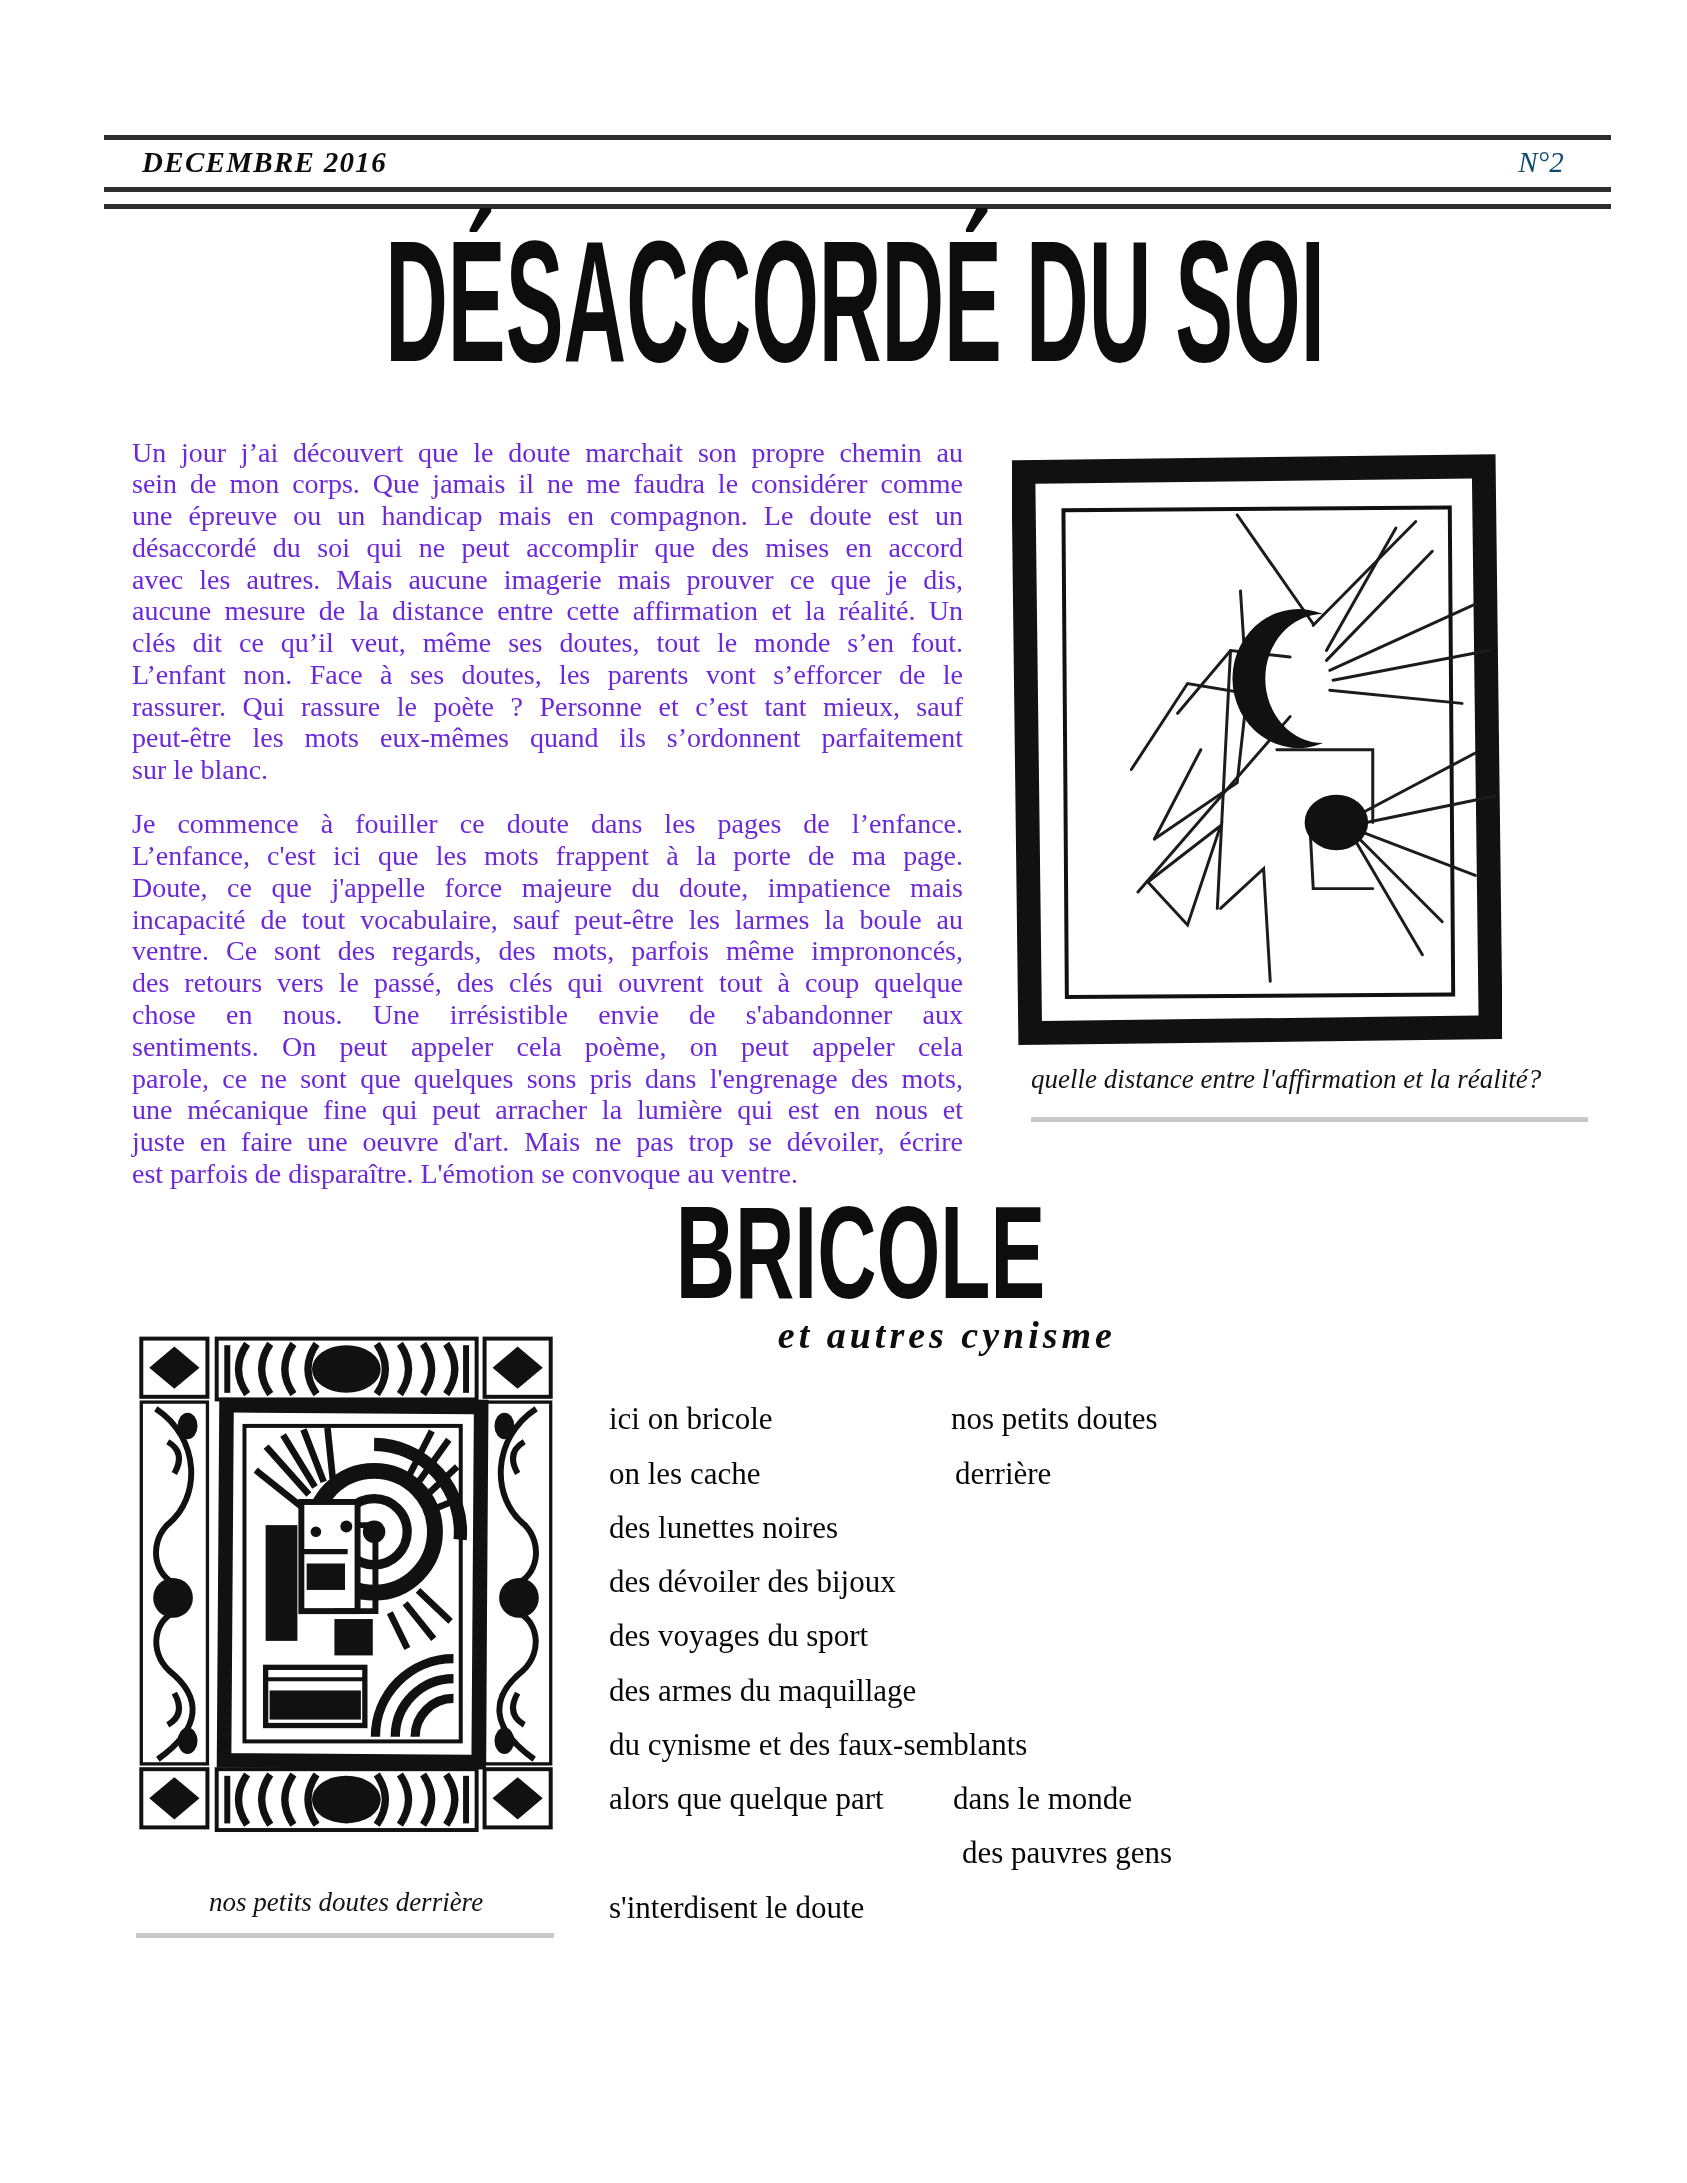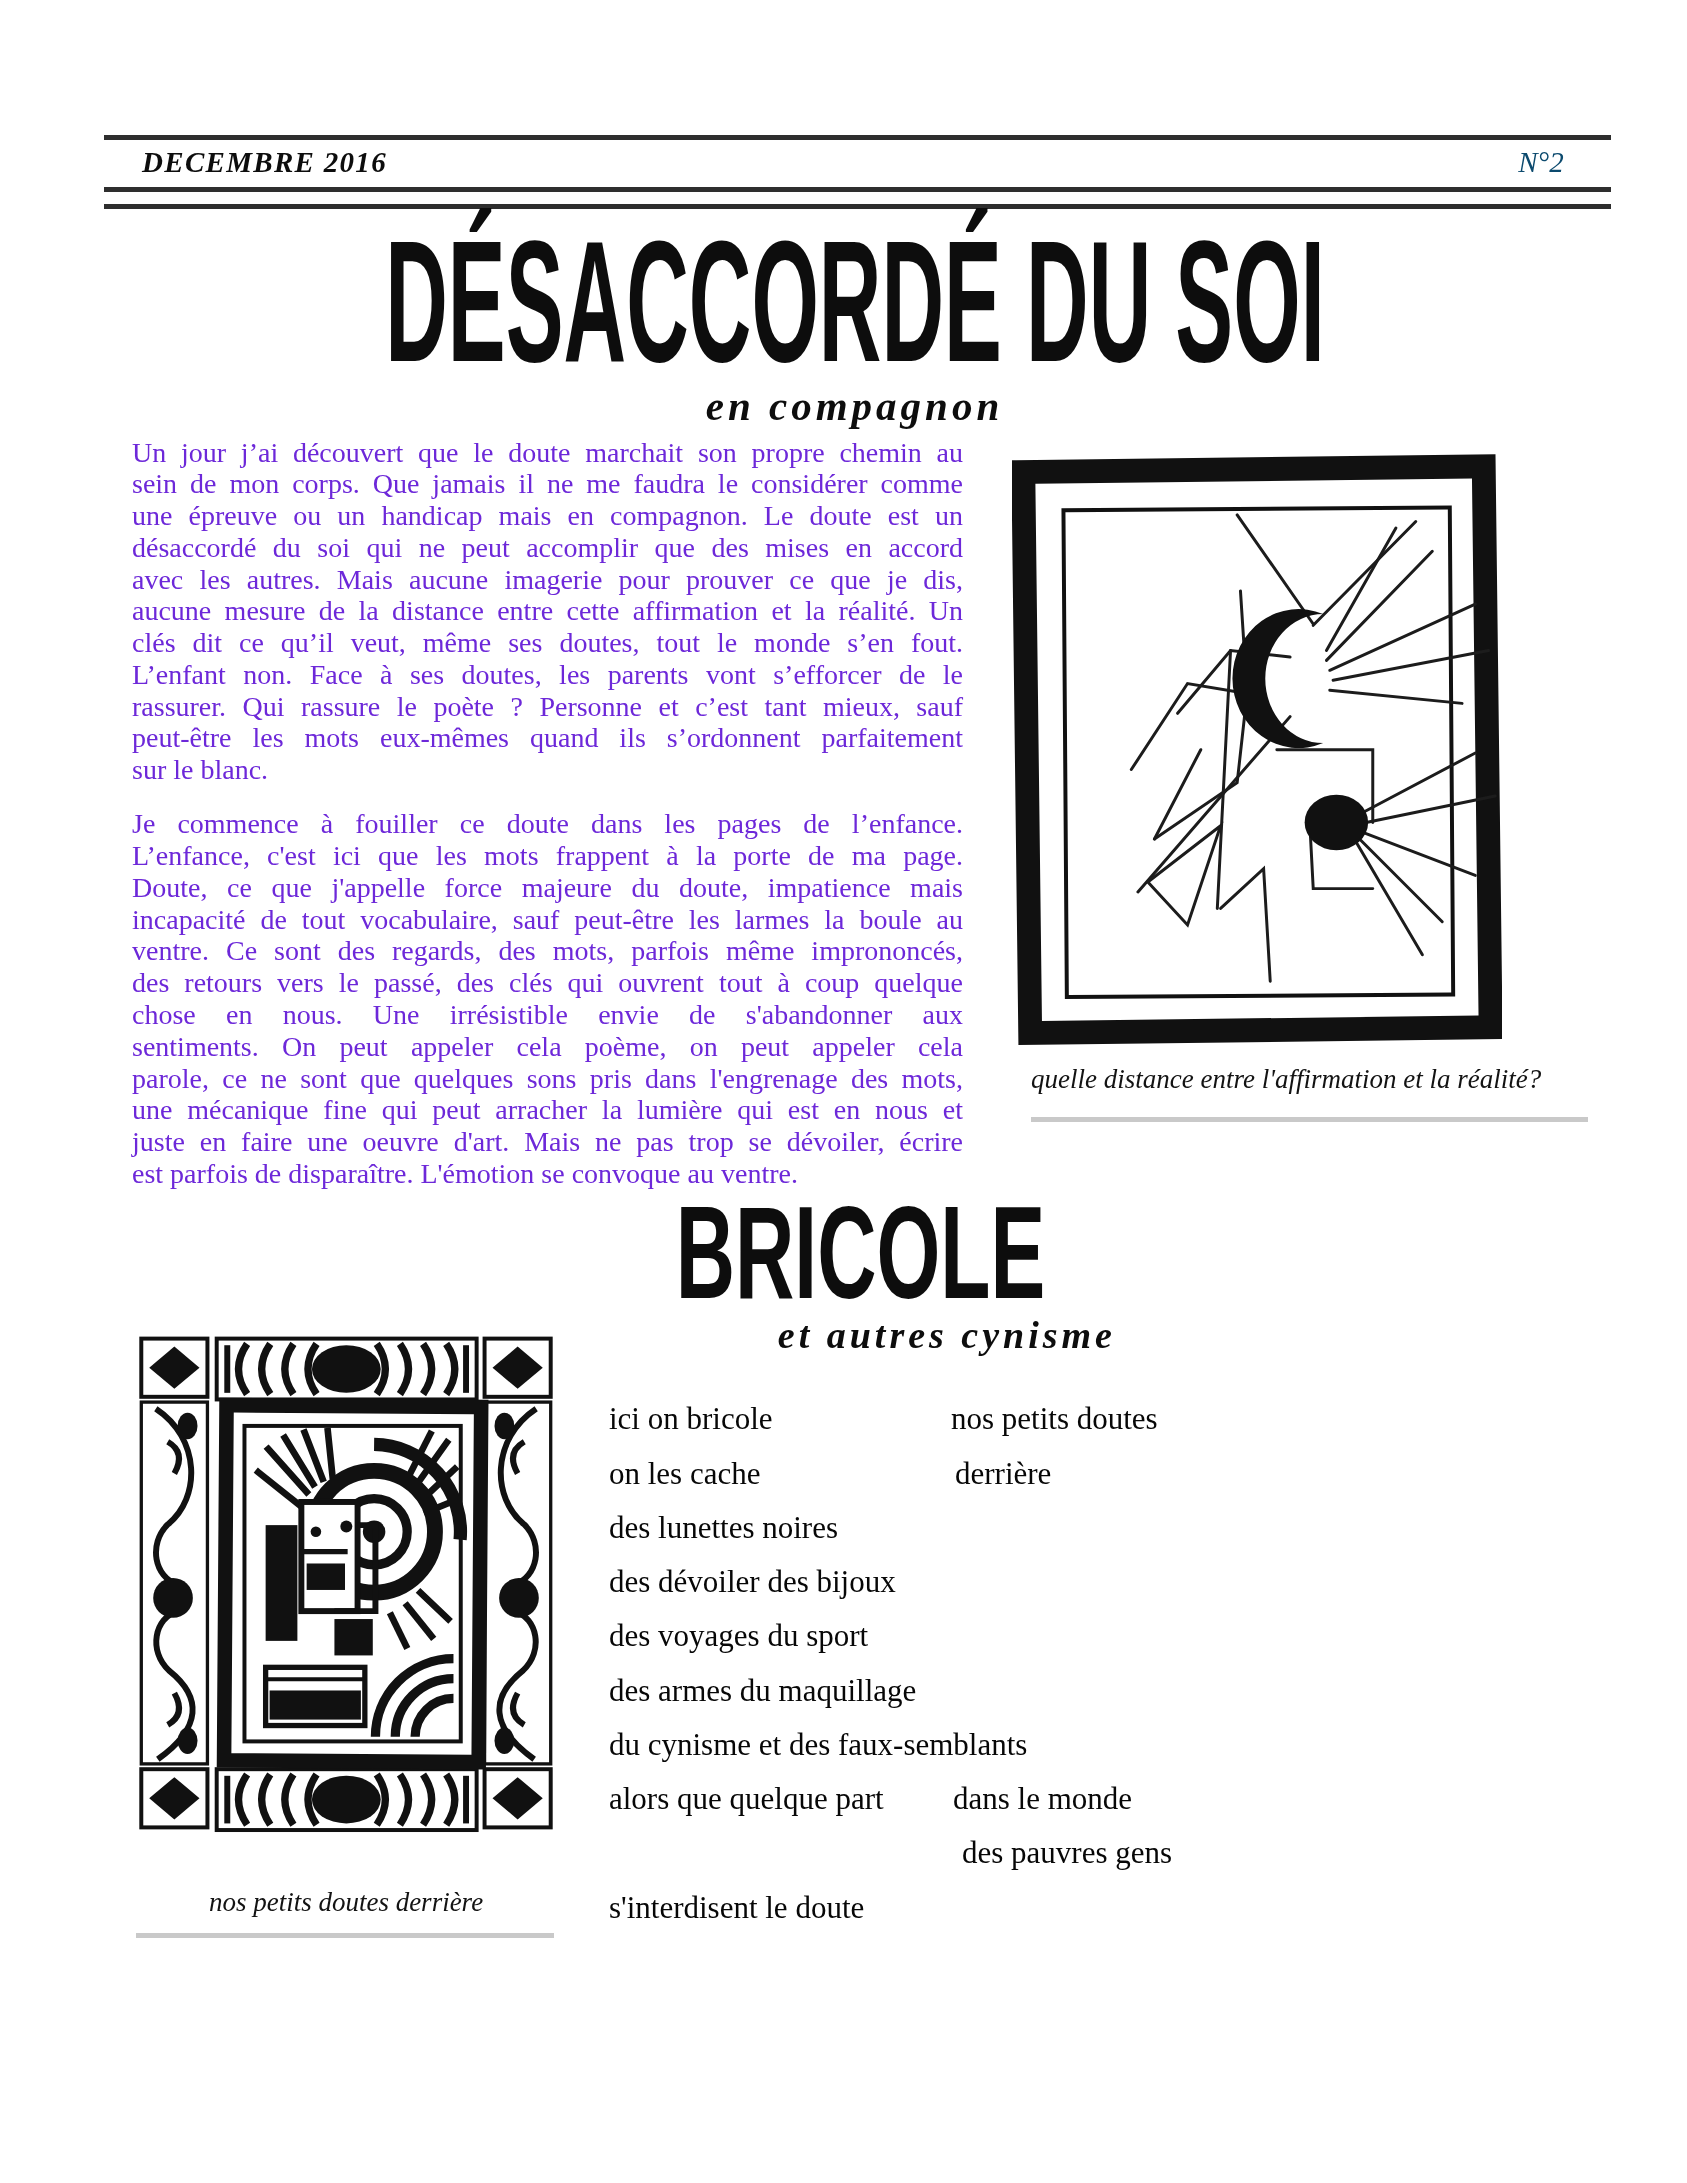--- a/index.html
+++ b/index.html
@@ -28,28 +28,27 @@
 
   <div class="rule" style="left:104px;top:135px;width:1507px;"></div>
   <div class="hdr-date">DECEMBRE 2016</div>
   <div class="hdr-no">N°2</div>
   <div class="rule" style="left:104px;top:187px;width:1507px;"></div>
   <div class="rule" style="left:104px;top:204px;width:1507px;"></div>
 
   <svg class="abs" style="left:372px;top:195px;" width="966" height="179" viewBox="0 0 1460 270">
     <text x="730" y="250" text-anchor="middle" font-size="260" textLength="1420" lengthAdjust="spacingAndGlyphs">DÉSACCORDÉ DU SOI</text>
   </svg>
-  <div class="subtitle sub1">en compagnon</div>
 
   <div>
     <div class="bline jl" style="top:437px">Un jour j’ai découvert que le doute marchait son propre chemin au</div>
     <div class="bline jl" style="top:468px">sein de mon corps. Que jamais il ne me faudra le considérer comme</div>
     <div class="bline jl" style="top:500px">une épreuve ou un handicap mais en compagnon. Le doute est un</div>
     <div class="bline jl" style="top:532px">désaccordé du soi qui ne peut accomplir que des mises en accord</div>
-    <div class="bline jl" style="top:564px">avec les autres. Mais aucune imagerie pour prouver ce que je dis,</div>
+    <div class="bline jl" style="top:564px">avec les autres. Mais aucune imagerie mais prouver ce que je dis,</div>
     <div class="bline jl" style="top:595px">aucune mesure de la distance entre cette affirmation et la réalité. Un</div>
     <div class="bline jl" style="top:627px">clés dit ce qu’il veut, même ses doutes, tout le monde s’en fout.</div>
     <div class="bline jl" style="top:659px">L’enfant non. Face à ses doutes, les parents vont s’efforcer de le</div>
     <div class="bline jl" style="top:691px">rassurer. Qui rassure le poète ? Personne et c’est tant mieux, sauf</div>
     <div class="bline jl" style="top:722px">peut-être les mots eux-mêmes quand ils s’ordonnent parfaitement</div>
     <div class="bline" style="top:754px">sur le blanc.</div>
   </div>
   <div>
     <div class="bline jl" style="top:808px">Je commence à fouiller ce doute dans les pages de l’enfance.</div>
     <div class="bline jl" style="top:840px">L’enfance, c'est ici que les mots frappent à la porte de ma page.</div>

